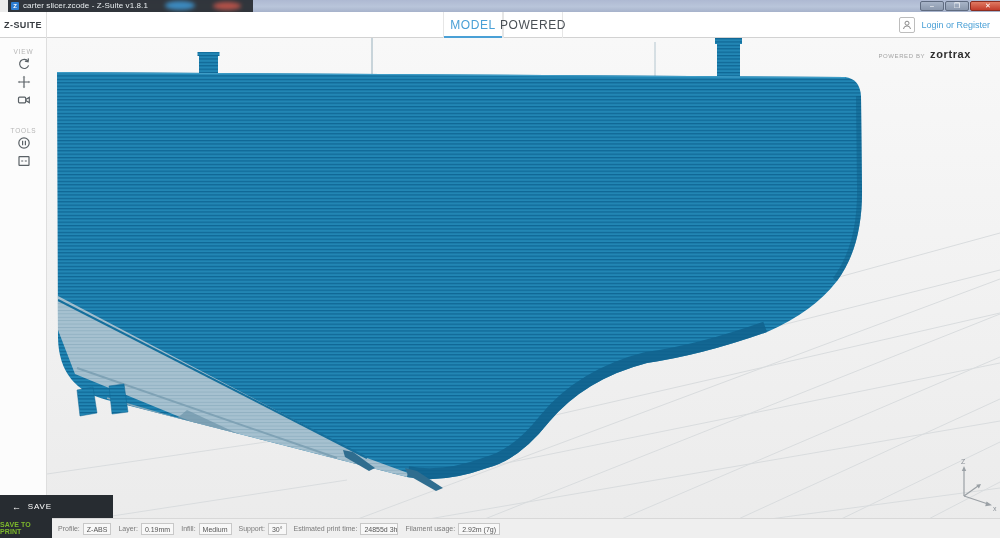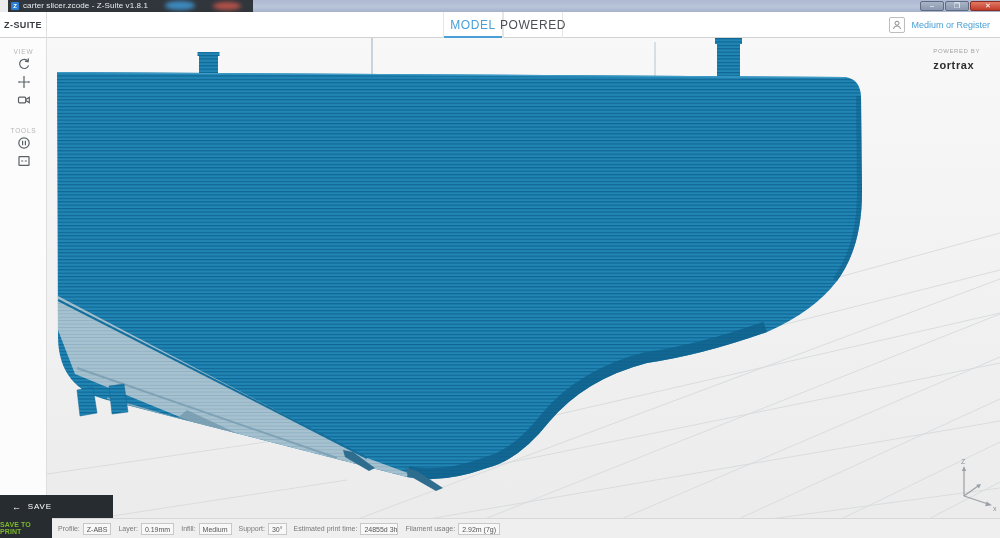--- a/index.html
+++ b/index.html
@@ -47,21 +47,21 @@
   .side-label { font-size:6.5px; color:#b6b6b6; letter-spacing:.8px; text-align:center; }
   .side-icon { width:47px; height:18px; display:flex; align-items:center; justify-content:center; cursor:pointer; }
   .side-icon svg { stroke:#5a6166; fill:none; stroke-width:1.2; }
   .s-view { position:absolute; top:10px; width:47px; }
   .s-tools { position:absolute; top:89px; width:47px; }
   .side-stack { display:flex; flex-direction:column; align-items:center; gap:0; }
 
   
   .viewport { position:absolute; left:47px; top:38px; width:953px; height:500px;
     background:linear-gradient(180deg,#f8f8f8 0%,#efefef 70%,#ebebeb 100%); }
-  .powered { position:absolute; right:20px; top:10px; display:flex; align-items:baseline; gap:5px;flex-direction:column; }
+  .powered { position:absolute; right:29px; top:10px; display:flex; align-items:baseline; gap:5px; }
   .powered-by { font-size:6px; color:#a3a3a3; letter-spacing:.6px; }
   .brand { font-size:11px; font-weight:bold; color:#2e2e2e; letter-spacing:.6px; }
 
   
   .back-btn { position:absolute; left:0; top:495px; width:113px; height:23px; background:#272c31;
     color:#fff; display:flex; align-items:center; gap:6px; padding-left:12px; font-size:8px;
     letter-spacing:.8px; cursor:pointer; }
   .back-arrow { font-size:9px; color:#fff; }
   .footer { position:absolute; left:0; top:518px; width:1000px; height:20px; display:flex; }
   .save-btn { width:52px; height:20px; background:#272c31; color:#7db82c; font-size:7px; font-weight:bold;
@@ -101,21 +101,21 @@
       <div class="tab active">MODEL</div>
       <div class="tab">POWERED</div>
     </div>
     <div class="login">
       <span class="person-box">
         <svg width="10" height="10" viewBox="0 0 10 10">
           <circle cx="5" cy="3.2" r="2" fill="none" stroke="#8a8a8a" stroke-width="1"></circle>
           <path d="M1.5,9 Q1.8,5.9 5,5.9 Q8.2,5.9 8.5,9" fill="none" stroke="#8a8a8a" stroke-width="1"></path>
         </svg>
       </span>
-      <span class="login-label">Medium or Register</span>
+      <span class="login-label">Login or Register</span>
     </div>
   </div>
 
   <div class="sidebar">
     <div class="s-view side-stack">
       <div class="side-label">VIEW</div>
       <div class="side-icon">
         <svg width="14" height="14" viewBox="0 0 14 14">
           <path d="M11,4.2 A4.6,4.6 0 1 0 11.6,8.4"></path>
           <path d="M11.4,1.4 L11.1,4.7 L7.9,4.2"></path>

